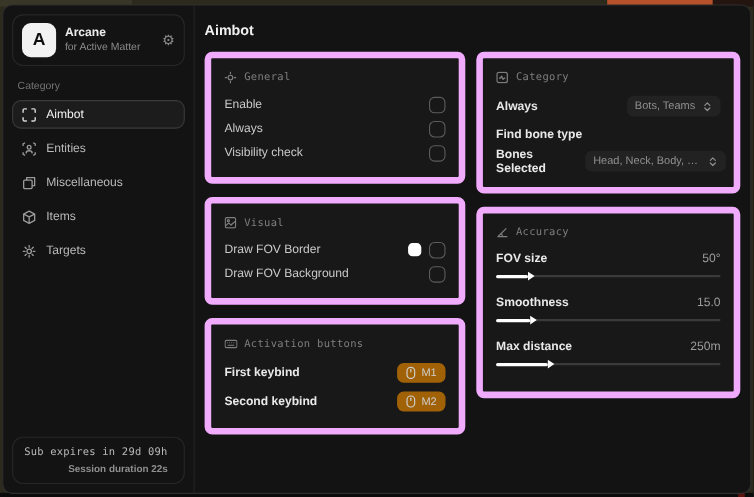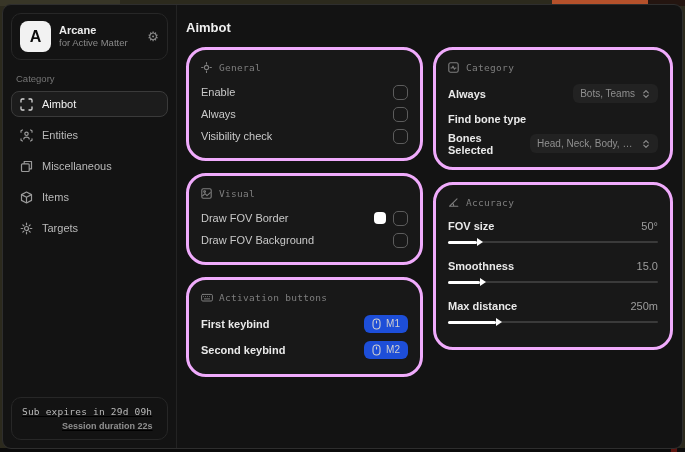--- a/index.html
+++ b/index.html
@@ -54,34 +54,34 @@
     color:#b9b9b9; font-size:11px; cursor:pointer;
   }
   .nav-item.selected { background:#1c1c1c; border-color:#3a3a3a; color:#f2f2f2; }
   .nav-item .nicon { width:13px; height:13px; flex:0 0 13px; color:#9a9a9a; display:flex; align-items:center; justify-content:center; }
   .nav-item.selected .nicon { color:#d8d8d8; }
   .nav-item + .nav-item { margin-top:2px; }
   svg { display:block; }
 
   .sidebar-spacer { flex:1; }
   .footer-card {
-    border:1px solid #272727; border-radius:10px; padding:8px 10px;text-decoration:underline;
+    border:1px solid #272727; border-radius:10px; padding:8px 10px;
   }
   .footer-line1 { font-family:"DejaVu Sans Mono", monospace; font-size:9.5px; color:#b9b9b9; letter-spacing:0.2px; }
   .footer-line2 { font-size:9px; font-weight:bold; color:#8f8f8f; margin-top:4px;margin-left:40px; }
 
   
   .main { flex:1; padding:13px 8px 12px 9px; display:flex; flex-direction:column; }
   .page-title { font-size:13px; font-weight:bold; color:#f0f0f0; margin:2px 0 12px 0; }
   .columns { display:flex; gap:10px; align-items:flex-start; }
   .col-left { width:237px; flex:0 0 237px; display:flex; flex-direction:column; }
   .col-right { width:240px; flex:0 0 240px; display:flex; flex-direction:column; }
 
   .card {
-    background:#181818; border:3px solid #f0abfc; border-radius:20px;
+    background:#181818; border:6px solid #f0abfc; border-radius:7px;
     padding:9px 12px 11px 12px; margin-bottom:12px;
   }
   .card-header {
     display:flex; align-items:center; gap:7px;
     font-family:"DejaVu Sans Mono", monospace; font-size:9.5px; color:#7e7e7e;
     letter-spacing:0.3px; margin:3px 0 8px 0;
   }
   .card-header .hicon { width:11px; height:11px; color:#7e7e7e; }
 
   .row { display:flex; align-items:center; justify-content:space-between; height:22px; }
@@ -90,21 +90,21 @@
   .row-label.strong { font-weight:bold; color:#e9e9e9; }
 
   .checkbox {
     width:15px; height:15px; border:1.5px solid #5c5c5c; border-radius:5px;
     background:transparent; cursor:pointer; flex:0 0 15px;
   }
   .right-group { display:flex; align-items:center; gap:7px; }
   .swatch { width:12px; height:12px; border-radius:4px; cursor:pointer; }
 
   .keybind-btn {
-    display:flex; gap:5px; background:#1d4ed8; border:none;
+    display:flex; align-items:center; gap:5px; background:#a16207; border:none;
     border-radius:6px; padding:3px 8px; color:#cfcfcf; font-size:10px;
     font-family:"Liberation Sans", sans-serif; cursor:pointer;
   }
   .keybind-btn .micon { width:9px; height:12px; color:#cfcfcf; }
 
   .kb-row { height:26px; }
 
   .select-btn {
     display:flex; align-items:center; gap:6px; background:#222222; border:none;
     border-radius:6px; padding:4px 7px; color:#8f8f8f; font-size:10px;

